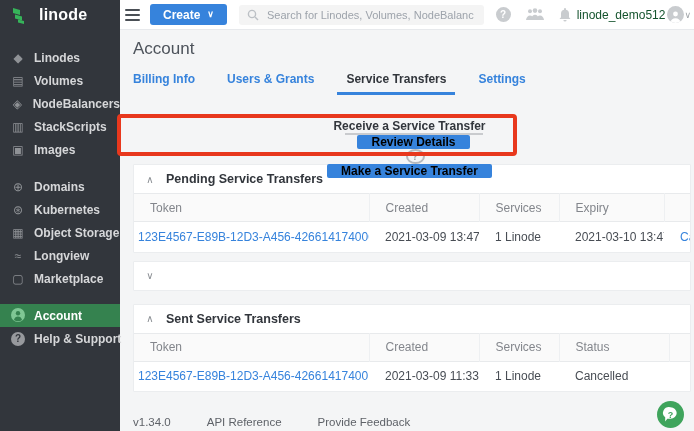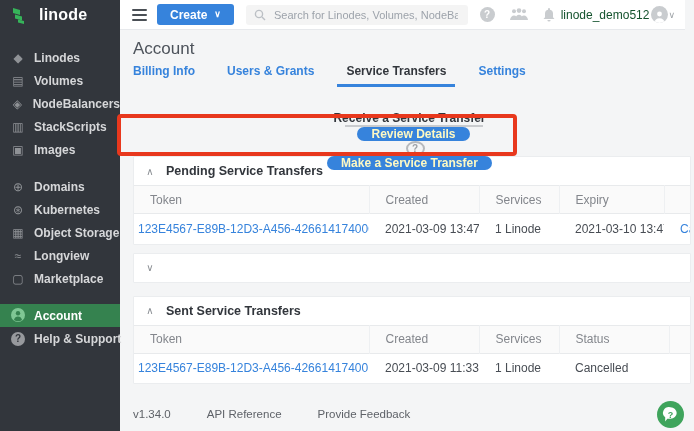--- a/index.html
+++ b/index.html
@@ -5,22 +5,22 @@
   html,body{margin:0;padding:0;overflow:hidden;}
   body{
     width:694px;height:431px;position:relative;
     font-family:"Liberation Sans", sans-serif;
     background:#f4f5f6;color:#32363c;
   }
   
   .logo-block{position:absolute;left:0;top:0;width:120px;height:30px;background:#32363c;
     display:flex;align-items:center;padding-left:12px;box-sizing:border-box;}
   .logo-text{color:#fff;font-size:16px;font-weight:700;margin-left:12px;letter-spacing:.2px;}
-  .topbar{position:absolute;left:120px;top:0;right:9px;height:30px;background:#fff;
-    border-bottom:1px solid #e7e9ec;display:flex;align-items:center;padding:0 10px;box-sizing:border-box;}
+  .topbar{position:absolute;left:120px;top:0;right:0;height:30px;background:#fff;
+    border-bottom:1px solid #e7e9ec;display:flex;align-items:center;padding:0 3px;box-sizing:border-box;}
   .hamburger{width:15px;display:flex;flex-direction:column;gap:3px;cursor:pointer;margin:0 10px 0 2px;}
   .hamburger span{height:2px;background:#4a4f55;border-radius:1px;}
   .create-btn{background:#3683dc;color:#fff;font-size:12px;font-weight:700;border:none;
     border-radius:3px;height:21px;padding:0 13px;display:flex;align-items:center;gap:7px;cursor:pointer;}
   .create-btn .chev{font-size:9px;line-height:1;}
   .searchbar{flex:1;margin:0 12px;background:#f4f4f4;border-radius:3px;height:20px;
     display:flex;align-items:center;padding:0 8px;gap:6px;overflow:hidden;}
   .searchbar input{flex:1;border:none;background:transparent;outline:none;font-size:11px;
     font-family:"Liberation Sans",sans-serif;color:#606469;min-width:0;}
   .searchbar input::placeholder{color:#9da3ab;}
@@ -38,31 +38,31 @@
   .nav-item .nicon{width:14px;text-align:center;color:#8f9296;font-size:12px;line-height:1;}
   .nav-item .nlabel{font-size:12px;font-weight:700;color:#d6d7d9;white-space:nowrap;}
   .nav-gap{height:14px;}
   .nav-item.active{background:#35824f;}
   .nav-item.active .nlabel{color:#fff;}
   .q-circle{width:14px;height:14px;border-radius:50%;background:#97999d;color:#32363c;
     font-size:10px;font-weight:700;display:flex;align-items:center;justify-content:center;}
   
   .main{position:absolute;left:120px;top:30px;right:0;bottom:0;padding:9px 0 0 13px;box-sizing:border-box;}
   .page-title{font-size:17px;color:#4d535b;font-weight:400;}
-  .tabs{display:flex;margin-top:5px;}
+  .tabs{display:flex;margin-top:13px;}
   .tab{font-size:12px;font-weight:700;color:#3683dc;padding:0 9px 6px 9px;margin-right:14px;
     border-bottom:3px solid transparent;cursor:pointer;white-space:nowrap;}
   .tab:first-child{padding-left:0;}
   .tab.active{color:#32363c;border-bottom-color:#3683dc;}
   .transfer-row{display:flex;align-items:center;margin-top:24px;height:28px;padding-right:8px;position:relative;z-index:2;flex-direction:column;}
   .transfer-label{font-size:12px;font-weight:700;color:#32363c;white-space:nowrap;}
   .token-input{width:138px;height:24px;border:1px solid #c9cbce;background:#fff;margin-left:9px;
     display:flex;justify-content:flex-end;align-items:center;overflow:hidden;padding:0 5px;box-sizing:border-box;cursor:text;}
   .token-input span{white-space:nowrap;font-size:11.5px;color:#606469;flex:0 0 auto;}
-  .btn-blue{background:#3683dc;color:#fef9c3;border:none;border-radius:12px;height:26px;
+  .btn-blue{background:#3683dc;color:#000000;border:none;border-radius:2px;height:26px;
     padding:0 14px;font-size:12px;font-weight:700;font-family:"Liberation Sans",sans-serif;cursor:pointer;white-space:nowrap;}
   .review-btn{margin-left:8px;}
   .help-o{width:15px;height:15px;border-radius:50%;border:2px solid #b6b9bd;color:#9da1a6;
     font-size:10px;font-weight:700;display:flex;align-items:center;justify-content:center;margin-left:11px;cursor:pointer;}
   .flex-sp{flex:1;}
   .annotation{position:absolute;left:-3px;top:84px;width:400px;height:42px;border:4px solid #e8381d;
     border-radius:4px;box-sizing:border-box;pointer-events:none;z-index:3;}
   
   .card{background:#fff;margin-right:3px;border:1px solid #ebedef;border-radius:1px;}
   .card.pending{margin-top:17px;}

